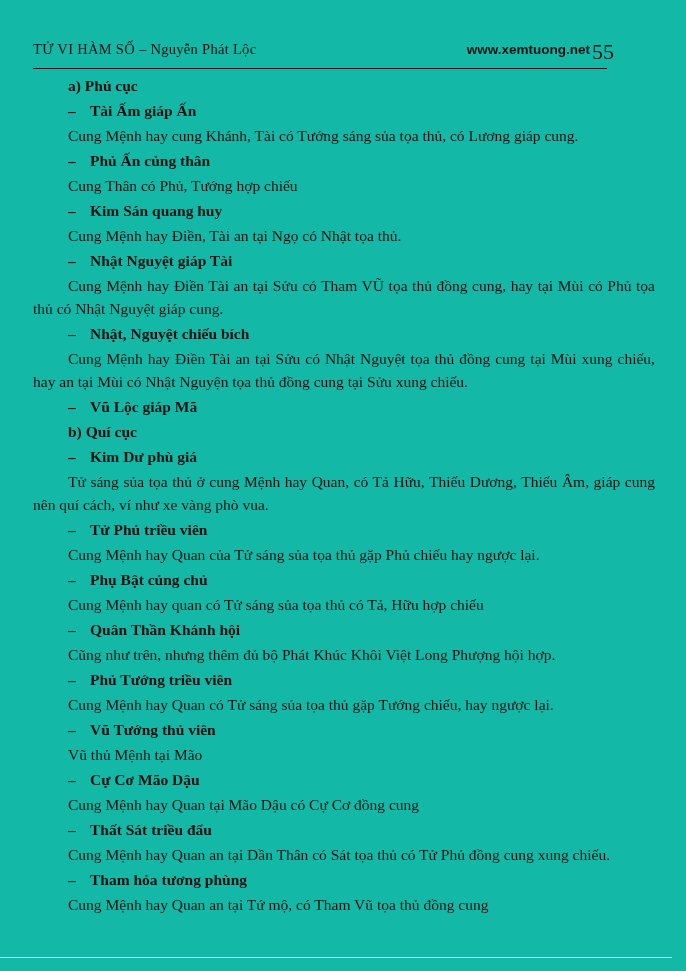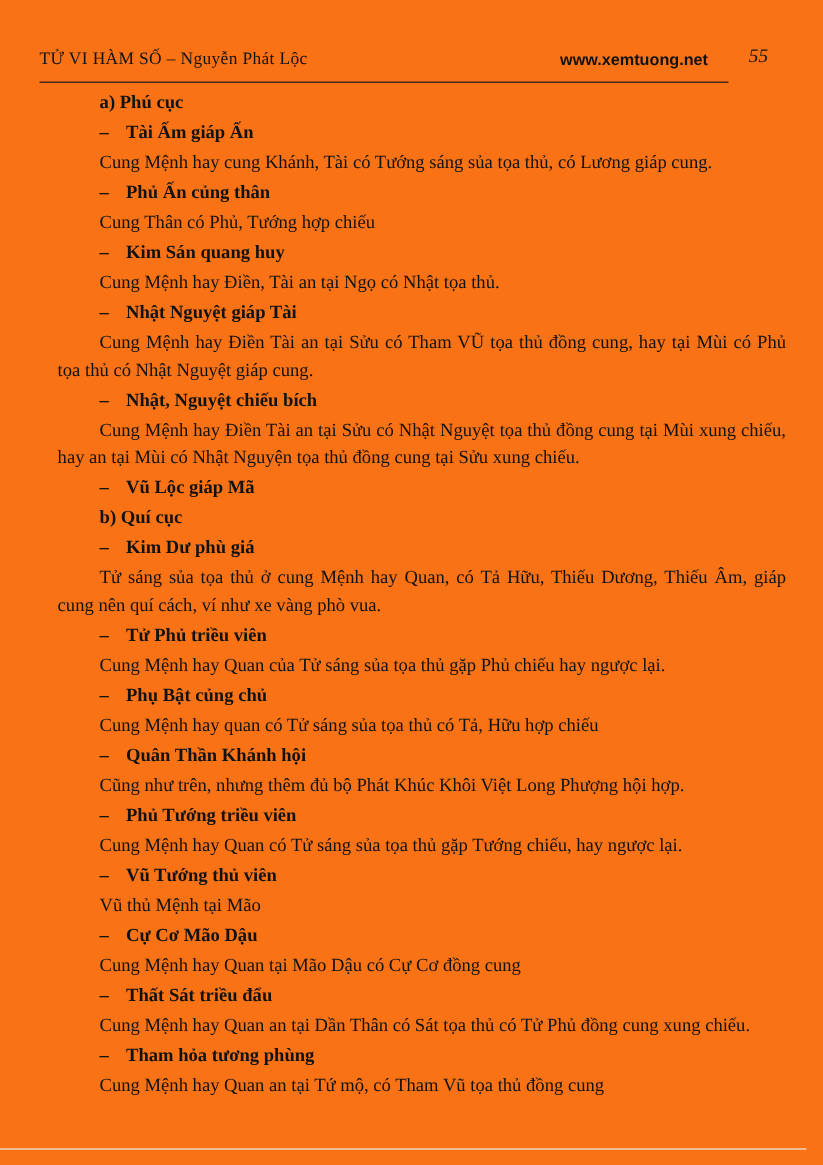--- a/index.html
+++ b/index.html
@@ -4,21 +4,21 @@
 <style>
   html, body {
     margin: 0;
     padding: 0;
     background: #ffffff;
   }
   .page {
     position: relative;
     width: 686px;
     height: 971px;
-    background: #f97316;
+    background: #14b8a6;
     overflow: hidden;
     font-family: "Liberation Serif", "DejaVu Serif", serif;
     color: #121212;
   }
   
   .header {
     position: absolute;
     top: 0;
     left: 0;
     width: 686px;
@@ -37,41 +37,40 @@
     top: 42px;
     right: 96px;
     font-family: "Liberation Sans", "DejaVu Sans", sans-serif;
     font-weight: bold;
     font-size: 13.5px;
     white-space: nowrap;
   }
   .header-page-number {
     position: absolute;
     top: 39px;
-    left: 624px;
-    font-size: 16px;
-    font-style: italic;
+    left: 592px;
+    font-size: 22px;
   }
   .header-rule {
     position: absolute;
     top: 68px;
     left: 33px;
     width: 574px;
     height: 1.4px;
     background: #1a1a1a;
   }
   
   .body-content {
     position: absolute;
     top: 74px;
     left: 33px;
     width: 622px;
   }
   .body-content p {
-    margin: 0 0 2px 15px;
+    margin: 0 0 2px 0;
     font-size: 15.5px;
     line-height: 23px;
   }
   p.block-paragraph {
     text-align: justify;
     text-indent: 35px;
   }
   p.block-section {
     font-weight: bold;
     text-indent: 35px;

